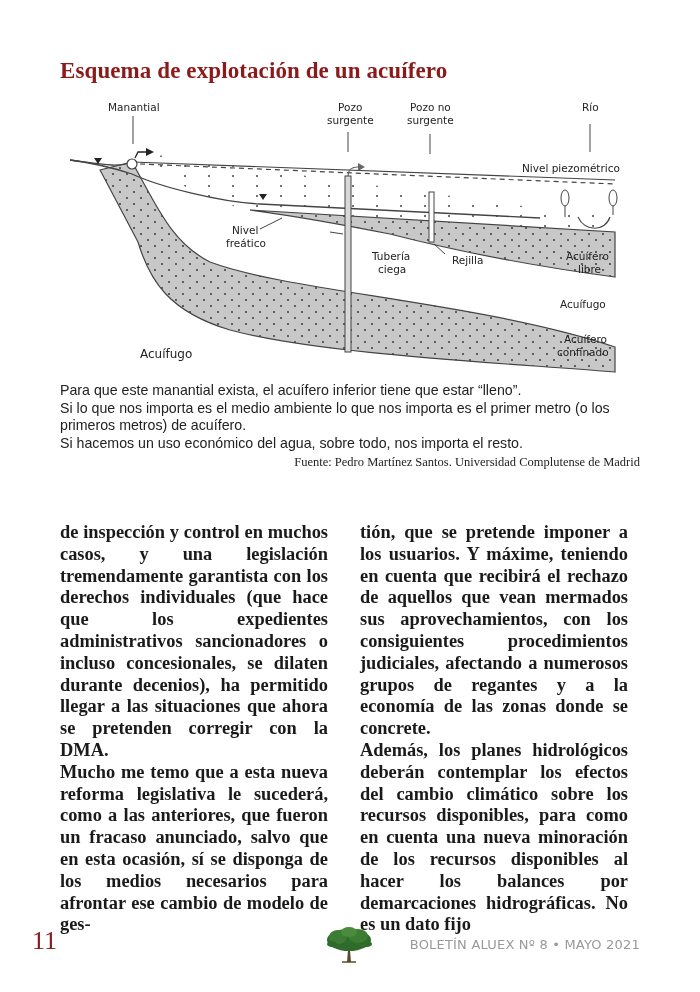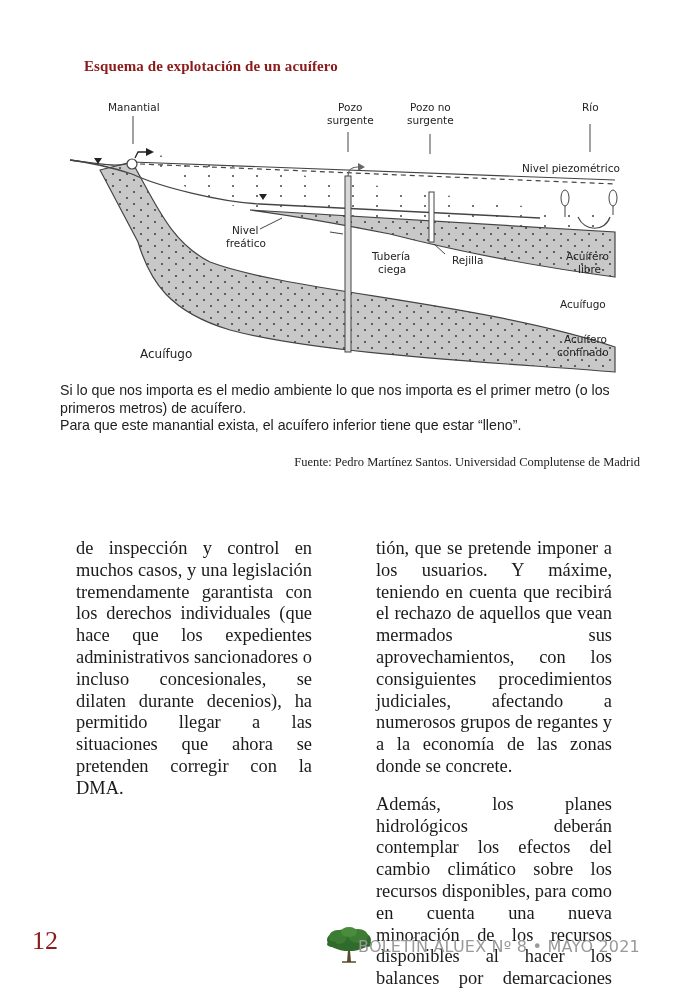--- a/index.html
+++ b/index.html
@@ -1,49 +1,49 @@
 <!DOCTYPE html>
 <html><head>
   <meta charset="utf-8">
   <style>
     html, body { margin: 0; padding: 0; background: #ffffff; }
     body { width: 700px; height: 992px; position: relative; overflow: hidden; }
     .title {
       position: absolute; left: 60px; top: 58px;
       font-family: "Liberation Serif", "DejaVu Serif", serif;
-      font-weight: bold; font-size: 15px; color: #8b1a1a; letter-spacing: 0.1px; margin-left: 24px;
+      font-weight: bold; font-size: 23px; color: #8b1a1a; letter-spacing: 0.1px;
     }
     .diagram { position: absolute; left: 60px; top: 92px; width: 590px; height: 282px; text-align: right; }
     .diagram svg { width: 100%; height: 100%; display: block; }
     .dlabel { font-family: "DejaVu Sans", sans-serif; font-size: 10.5px; fill: #222; }
     .caption {
       position: absolute; left: 60px; top: 382px; width: 590px;
       font-family: "Liberation Sans", sans-serif; font-size: 14.2px; line-height: 17.5px; color: #222;
     }
     .caption p { margin: 0; }
     .source {
       position: absolute; right: 60px; top: 455px;
       font-family: "Liberation Serif", serif; font-size: 12.5px; color: #222; margin-left: 36px;
     }
     .col {
       position: absolute; top: 522px; width: 268px;
       font-family: "Liberation Serif", "DejaVu Serif", serif; font-size: 18.4px; line-height: 21.8px; color: #1a1a1a;
       text-align: justify;
     }
-    .col p { margin: 16px; text-indent: 0; }
+    .col p { margin: 0; text-indent: 0; font-weight: bold; }
     .col-left { left: 60px; }
     .col-right { left: 360px; }
     .page-num {
       position: absolute; left: 32px; top: 926px;
       font-family: "Liberation Serif", serif; font-size: 26px; color: #8b1a1a;
     }
     .logo { position: absolute; left: 322px; top: 922px; width: 54px; height: 44px; }
     .footer-text {
       position: absolute; right: 60px; top: 937px;
-      font-family: "DejaVu Sans", sans-serif; font-size: 16px; color: #999; letter-spacing: 0.2px;
+      font-family: "DejaVu Sans", sans-serif; font-size: 13px; color: #999; letter-spacing: 0.2px;
     }
   </style>
 </head>
 <body>
 
 <div class="title">Esquema de explotación de un acuífero</div>
 
 <div class="diagram">
   <svg viewBox="0 0 590 282" xmlns="http://www.w3.org/2000/svg">
     <defs>
@@ -114,34 +114,36 @@
     <text class="dlabel" x="506" y="168">Acuífero</text>
     <text class="dlabel" x="518" y="181">libre</text>
     <text class="dlabel" x="500" y="216">Acuífugo</text>
     <text class="dlabel" x="504" y="251">Acuífero</text>
     <text class="dlabel" x="497" y="264">confinado</text>
     <text class="dlabel" x="80" y="266" style="font-size:12px">Acuífugo</text>
   </svg>
 </div>
 
 <div class="caption">
+  <p>Para que este manantial exista, el acuífero inferior tiene que estar “lleno”.</p>
   <p>Si lo que nos importa es el medio ambiente lo que nos importa es el primer metro (o los primeros metros) de acuífero.</p>
-  <p>Para que este manantial exista, el acuífero inferior tiene que estar “lleno”.</p>
+  <p>Si  hacemos un uso económico del agua, sobre todo, nos importa el resto.</p>
 </div>
 <div class="source">Fuente: Pedro Martínez Santos. Universidad Complutense de Madrid</div>
 
 <div class="col col-left">
   <p>de inspección y control en muchos casos, y una legislación tremendamente garantista con los derechos individuales (que hace que los expedientes administrativos sancionadores o incluso concesionales, se dilaten durante decenios), ha permitido llegar a las situaciones que ahora se pretenden corregir con la DMA.</p>
+  <p>Mucho me temo que a esta nueva reforma legislativa le sucederá, como a las anteriores, que fueron un fracaso anunciado, salvo que en esta ocasión, sí se disponga de los medios necesarios para afrontar ese cambio de modelo de ges-</p>
 </div>
 <div class="col col-right">
   <p>tión, que se pretende imponer a los usuarios. Y máxime, teniendo en cuenta que recibirá el rechazo de aquellos que vean mermados sus aprovechamientos, con los consiguientes procedimientos judiciales, afectando a numerosos grupos de regantes y a la economía de las zonas donde se concrete.</p>
   <p>Además, los planes hidrológicos deberán contemplar los efectos del cambio climático sobre los recursos disponibles, para como en cuenta una nueva minoración de los recursos disponibles al hacer los balances por demarcaciones hidrográficas. No es un dato fijo</p>
 </div>
 
-<div class="page-num">12</div>
+<div class="page-num">11</div>
 <div class="logo">
   <svg viewBox="0 0 54 44" width="54" height="44">
     <path d="M26,28 L25,40 L29,40 L28,28 Z" fill="#5a4a2a"></path>
     <path d="M20,40 L34,40" stroke="#5a4a2a" stroke-width="1.5"></path>
     <ellipse cx="27" cy="18" rx="22" ry="11" fill="#2f6b2a"></ellipse>
     <ellipse cx="16" cy="15" rx="9" ry="7" fill="#3d7d33"></ellipse>
     <ellipse cx="36" cy="14" rx="10" ry="7" fill="#3d7d33"></ellipse>
     <ellipse cx="27" cy="10" rx="8" ry="5" fill="#4a8c3c"></ellipse>
     <ellipse cx="10" cy="22" rx="5" ry="3" fill="#2f6b2a"></ellipse>
     <ellipse cx="45" cy="22" rx="5" ry="3" fill="#2f6b2a"></ellipse>

